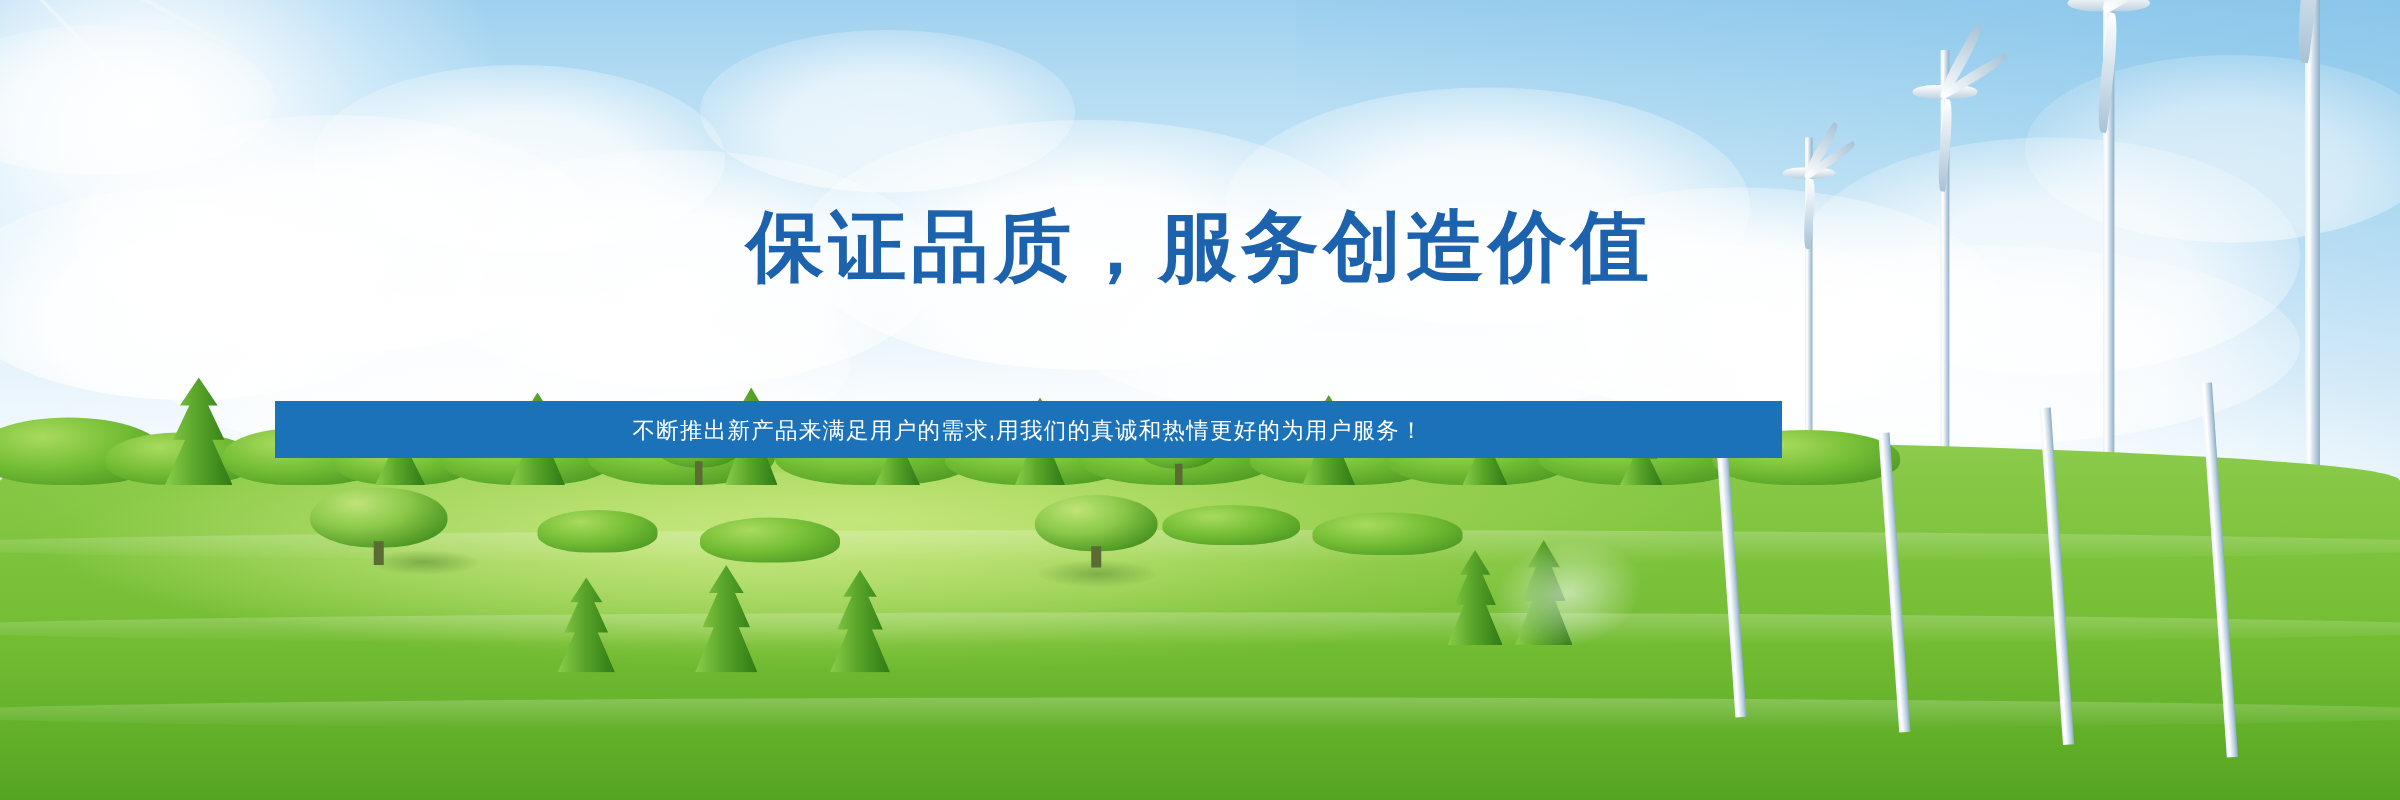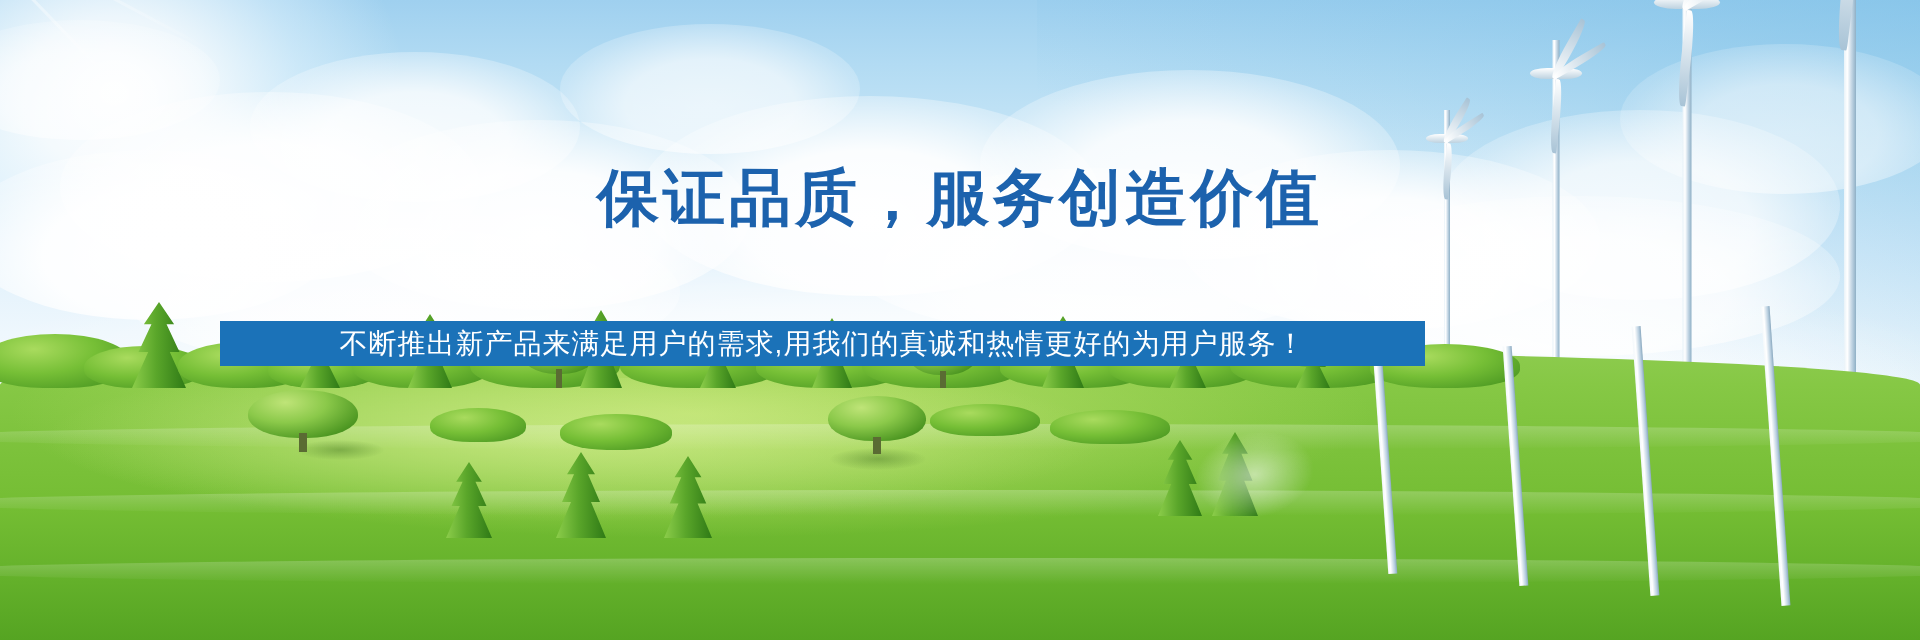--- a/index.html
+++ b/index.html
@@ -166,21 +166,21 @@
     white-space:nowrap;
   }
   .subbar{
     position:absolute;left:220px;top:321px;
     width:1205px;height:45px;
     background:#1b72b8;
     display:flex;align-items:center;justify-content:center;
   }
   .subbar-text{
     color:#ffffff;
-    font-size:28px;
+    font-size:18px;
     letter-spacing:1px;
     white-space:nowrap;
     font-weight:normal;
   }
 </style>
 </head>
 <body>
 
 <div class="banner">
 

